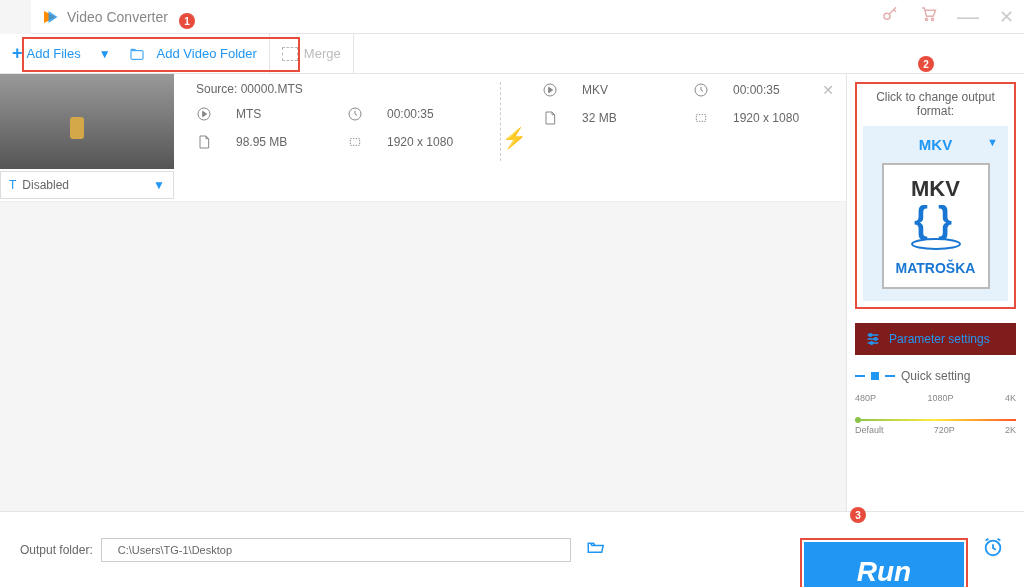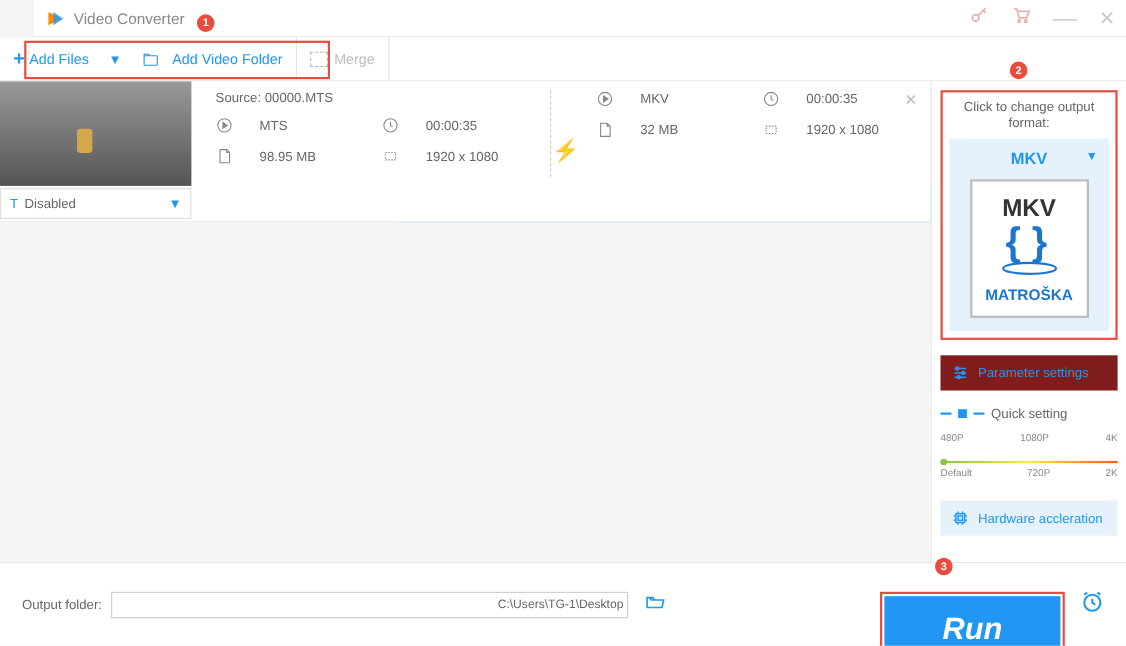--- a/index.html
+++ b/index.html
@@ -75,21 +75,21 @@
 .quick-label .dash { width: 10px; height: 2px; background: #2196F3; }
 .q-ticks { display: flex; justify-content: space-between; font-size: 9px; color: #888; margin-bottom: 14px; }
 .q-slider { position: relative; height: 6px; margin: 4px 0 2px; }
 .q-slider .track { position: absolute; left: 0; right: 0; top: 2px; height: 2px; background: linear-gradient(90deg, #8bc34a, #ffeb3b, #ff5722); }
 .q-slider .handle { position: absolute; left: 0; top: 0; width: 6px; height: 6px; background: #8bc34a; border-radius: 50%; }
 .q-ticks2 { display: flex; justify-content: space-between; font-size: 9px; color: #888; }
 
 
 .bottombar { position: absolute; bottom: 0; left: 0; right: 0; height: 76px; background: #fff; display: flex; align-items: center; padding: 0 20px; border-top: 1px solid #e5e5e5; }
 .of-label { color: #666; font-size: 12px; margin-right: 8px; }
-.of-input { width: 470px; height: 24px; border: 1px solid #ccc; font-size: 11px; padding: 0 3px; color: #666; text-align: right; }
+.of-input { width: 470px; height: 24px; border: 1px solid #ccc; font-size: 11px; padding: 0 16px; color: #666; }
 .of-browse { color: #2196F3; font-size: 18px; margin-left: 14px; cursor: pointer; }
 .bottombar .spacer { flex: 1; }
 .run-btn { width: 160px; height: 60px; background: #2196F3; color: #fff; font-size: 28px; font-weight: bold; font-style: italic; display: flex; align-items: center; justify-content: center; cursor: pointer; position: relative; margin-top: 44px; }
 .alarm { color: #2196F3; font-size: 22px; margin-left: 18px; cursor: pointer; }
 
 
 .anno-box1 { position: absolute; top: 37px; left: 22px; width: 278px; height: 35px; border: 2px solid #e74c3c; pointer-events: none; }
 .anno-box3 { position: absolute; border: 2px solid #e74c3c; pointer-events: none; left: -4px; top: -4px; right: -4px; bottom: -4px; }
 .anno-num { position: absolute; width: 16px; height: 16px; background: #e74c3c; color: #fff; border-radius: 50%; font-size: 10px; display: flex; align-items: center; justify-content: center; font-weight: bold; }
 .anno1 { top: 13px; left: 179px; }
@@ -305,28 +305,20 @@
     <div class="q-slider">
       <div class="track"></div>
         <div class="handle"></div>
     </div>
     <div class="q-ticks2">
       <span>Default</span>
         <span>720P</span>
         <span>2K</span>
     </div>
     <div style="height:20px"></div>
-    <div class="hw-btn">
-      <svg width="16" height="16" viewBox="0 0 24 24" fill="none" stroke="#2196F3" stroke-width="2">
-          <rect x="6" y="6" width="12" height="12"></rect>
-          <rect x="9" y="9" width="6" height="6"></rect>
-          <path d="M3 9 H6 M3 15 H6 M18 9 H21 M18 15 H21 M9 3 V6 M15 3 V6 M9 18 V21 M15 18 V21"></path>
-        </svg>
-      <span>Hardware accleration</span>
-    </div>
   </div>
 </div>
 
 <div class="bottombar">
   <span class="of-label">Output folder:</span>
   <input class="of-input" value="C:\Users\TG-1\Desktop" style="">
   <span class="of-browse">
     <svg width="20" height="18" viewBox="0 0 24 24" fill="none" stroke="#2196F3" stroke-width="2">
         <path d="M3 7 V19 H21 L23 10 H8 L6 7 Z M3 7 H10 L12 10"></path>
       </svg>

